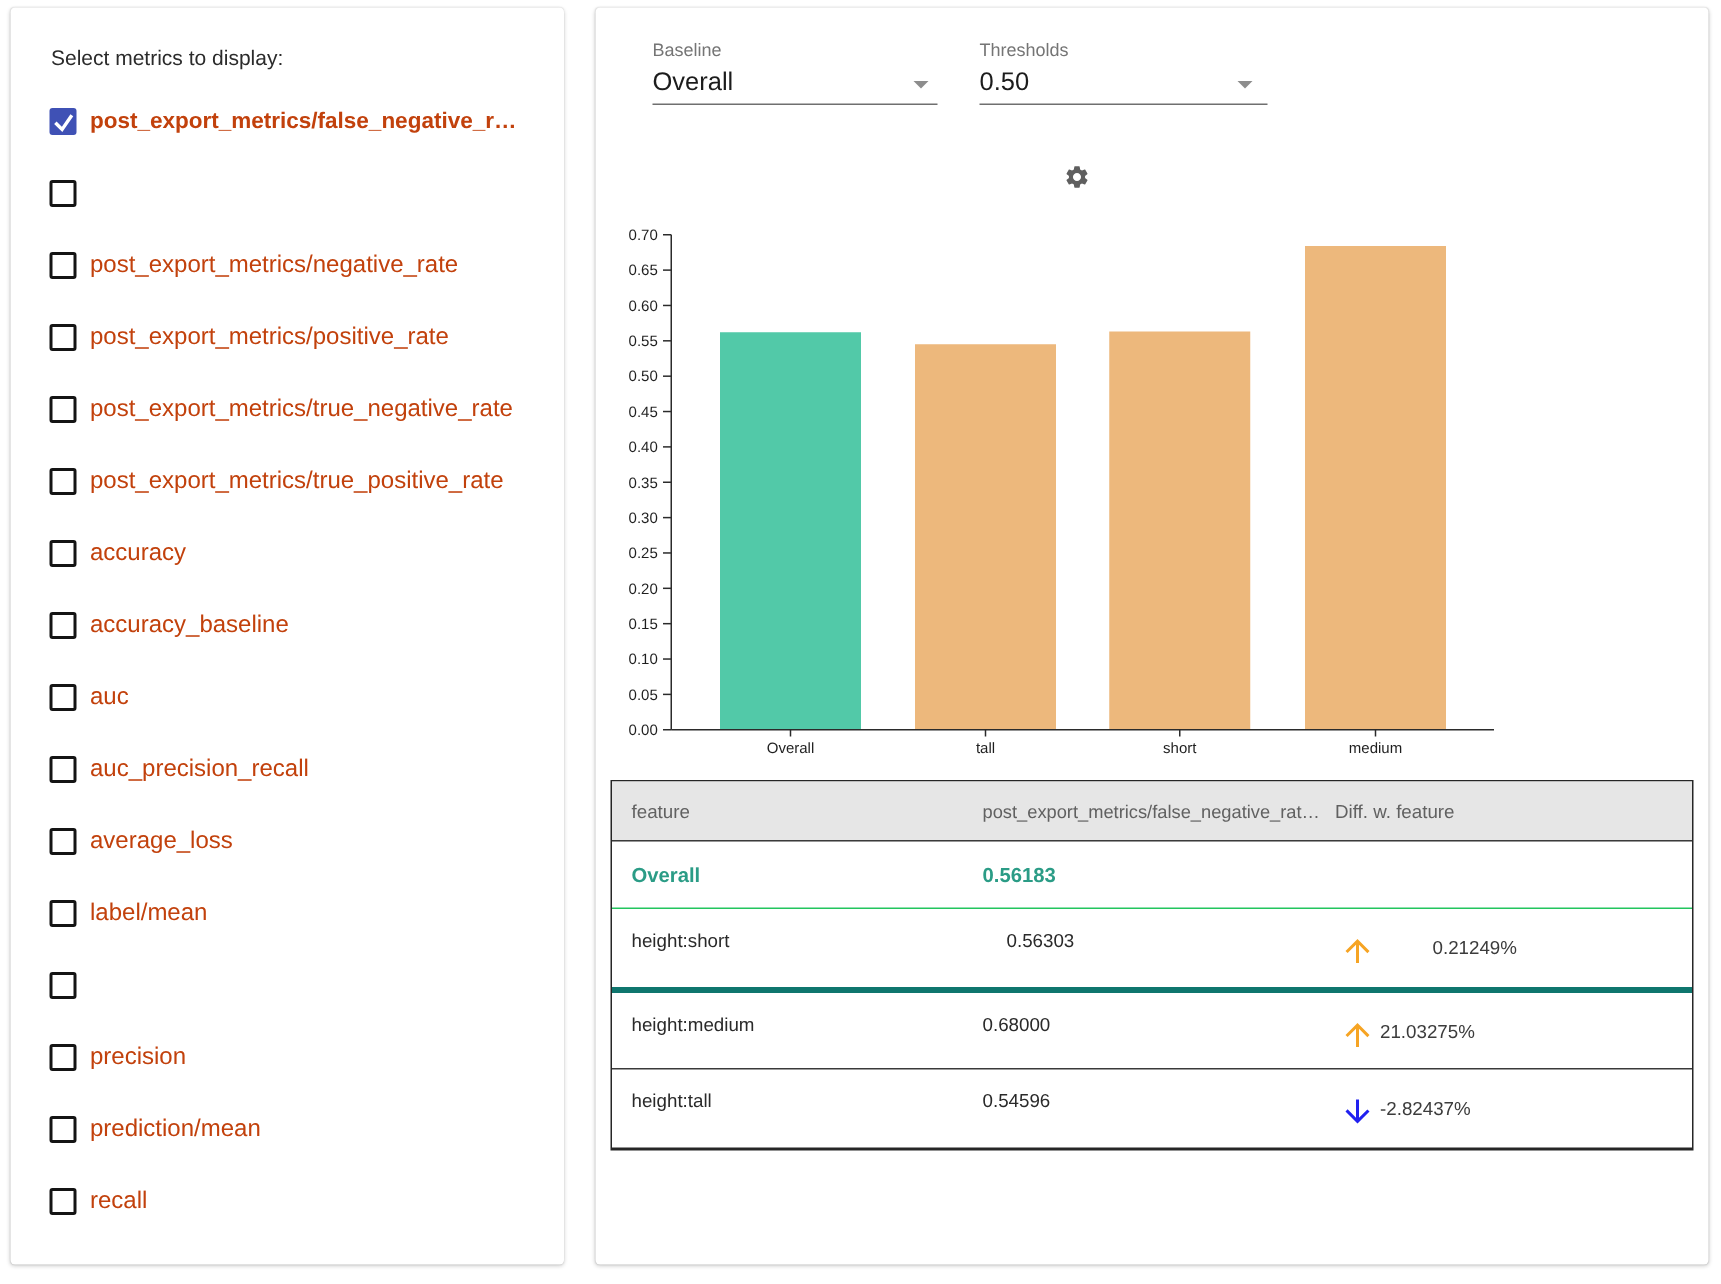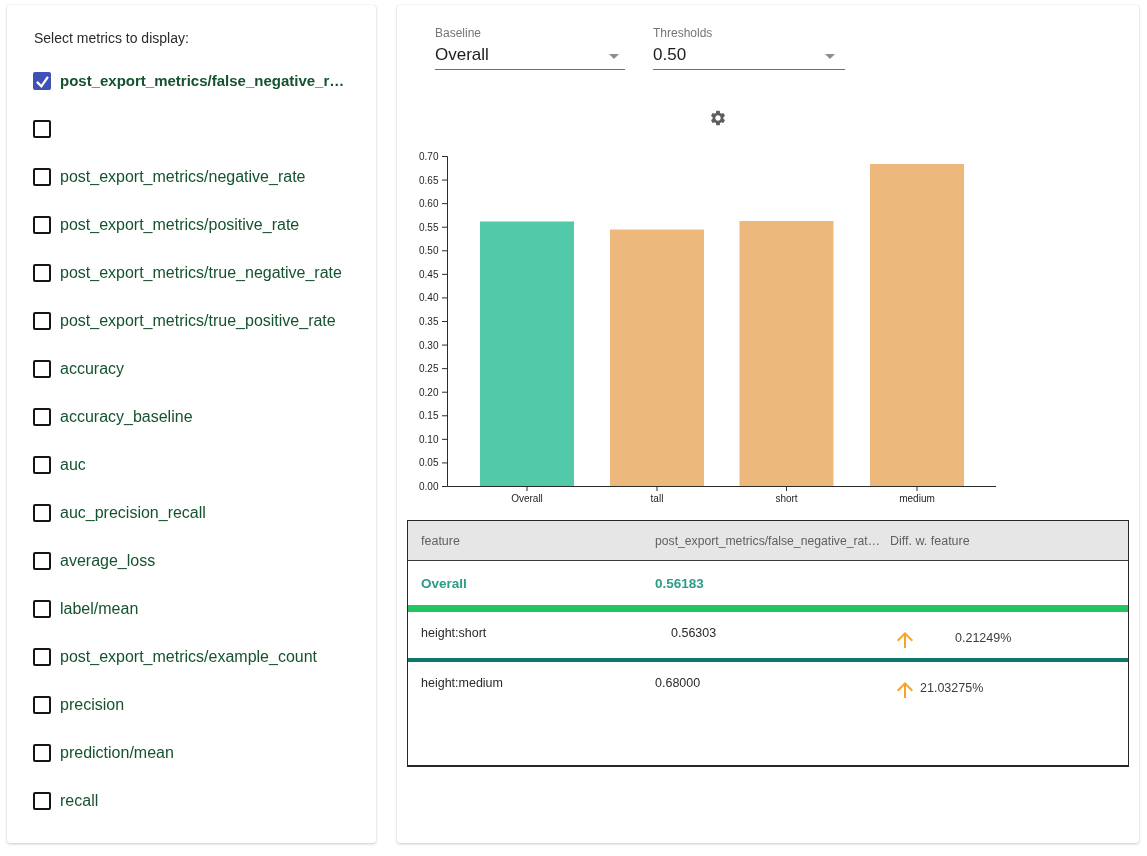--- a/index.html
+++ b/index.html
@@ -2,21 +2,21 @@
 <html><head>
 <meta charset="utf-8">
 <style>
   html,body{margin:0;padding:0;width:1147px;height:856px;background:#ffffff;
     font-family:"Liberation Sans",sans-serif;overflow:hidden;}
   .card{position:absolute;background:#fff;border-radius:3px;
     box-shadow:0 1px 3px rgba(0,0,0,0.2), 0 0 1px rgba(0,0,0,0.12);}
   #leftcard{left:7px;top:5px;width:369px;height:838px;}
   #rightcard{left:397px;top:5px;width:742px;height:838px;}
   .abs{position:absolute;}
-  .item-label{font-size:16px;color:#14532d;line-height:18px;}
+  .item-label{font-size:16px;color:#c2410c;line-height:18px;}
   .cb{position:absolute;width:18px;height:18px;box-sizing:border-box;border-radius:2px;}
   .cb-off{border:2px solid #141414;}
   .cb-on{background:#3f51b5;}
   .ddlabel{font-size:12px;color:#757575;line-height:14px;}
   .ddvalue{font-size:17px;color:#1c1c1c;line-height:19px;}
   .ddline{position:absolute;height:1px;background:#6f6f6f;}
   .ddarrow{position:absolute;width:0;height:0;border-left:5.2px solid transparent;
     border-right:5.2px solid transparent;border-top:5.5px solid #8d8d8d;}
   .trow-text{position:absolute;font-size:12.5px;color:#2a2a2a;line-height:15px;}
 </style>
@@ -44,21 +44,20 @@
     <div class="abs item-label" style="left: 53px; top: 403px;">accuracy_baseline</div>
     <div class="cb cb-off" style="left: 26px; top: 451px;"></div>
     <div class="abs item-label" style="left: 53px; top: 451px;">auc</div>
     <div class="cb cb-off" style="left: 26px; top: 499px;"></div>
     <div class="abs item-label" style="left: 53px; top: 499px;">auc_precision_recall</div>
     <div class="cb cb-off" style="left: 26px; top: 547px;"></div>
     <div class="abs item-label" style="left: 53px; top: 547px;">average_loss</div>
     <div class="cb cb-off" style="left: 26px; top: 595px;"></div>
     <div class="abs item-label" style="left: 53px; top: 595px;">label/mean</div>
     <div class="cb cb-off" style="left: 26px; top: 643px;"></div>
-    <div class="abs item-label" style="left: 53px; top: 643px;">post_export_metrics/example_count</div>
     <div class="cb cb-off" style="left: 26px; top: 691px;"></div>
     <div class="abs item-label" style="left: 53px; top: 691px;">precision</div>
     <div class="cb cb-off" style="left: 26px; top: 739px;"></div>
     <div class="abs item-label" style="left: 53px; top: 739px;">prediction/mean</div>
     <div class="cb cb-off" style="left: 26px; top: 787px;"></div>
     <div class="abs item-label" style="left: 53px; top: 787px;">recall</div>
   </div>
 
 <div id="rightcard" class="card">
 
@@ -130,31 +129,39 @@
     <span class="trow-text" style="left:13px;top:13px;color:#616161;">feature</span>
     <span class="trow-text" style="left:247px;top:13px;color:#616161;font-size:12.2px;">post_export_metrics/false_negative_rat…</span>
     <span class="trow-text" style="left:482px;top:13px;color:#616161;">Diff. w. feature</span>
   </div>
 
   <div class="abs" style="left:0;top:40px;width:720px;height:44px;">
     <span class="trow-text" style="left:13px;top:15px;font-weight:bold;color:#2b9c86;font-size:13.5px;">Overall</span>
     <span class="trow-text" style="left:247px;top:15px;font-weight:bold;color:#2b9c86;font-size:13.5px;">0.56183</span>
   </div>
 
-  <div class="abs" style="left:0;top:84px;width:720px;height:53px;border-top:7px solid #22c55e;box-sizing:border-box;">
+  <div class="abs" style="left:0;top:84px;width:720px;height:53px;border-top:1px solid #22c55e;box-sizing:border-box;">
     <span class="trow-text" style="left:13px;top:14px;">height:short</span>
     <span class="trow-text" style="left:263px;top:14px;">0.56303</span>
     <svg class="abs" style="left:485px;top:16px;" width="24" height="24" viewBox="0 0 24 24">
         <path fill="#f6a424" d="M4 12l1.41 1.41L11 7.83V20h2V7.83l5.58 5.59L20 12l-8-8-8 8z"></path>
       </svg>
     <span class="trow-text" style="left:512px;top:18.5px;color:#3c3c3c;margin-left:35px;">0.21249%</span>
   </div>
 
   <div class="abs" style="left:0;top:137px;width:720px;height:54px;border-top:4px solid #0f766e;box-sizing:border-box;">
     <span class="trow-text" style="left:13px;top:14px;">height:medium</span>
     <span class="trow-text" style="left:247px;top:14px;">0.68000</span>
     <svg class="abs" style="left:485px;top:16px;" width="24" height="24" viewBox="0 0 24 24">
         <path fill="#f6a424" d="M4 12l1.41 1.41L11 7.83V20h2V7.83l5.58 5.59L20 12l-8-8-8 8z"></path>
       </svg>
     <span class="trow-text" style="left:512px;top:18.5px;color:#3c3c3c;">21.03275%</span>
   </div>
 
+  <div class="abs" style="left:0;top:191px;width:720px;height:52px;border-top:1px solid #3a3a3a;box-sizing:border-box;">
+    <span class="trow-text" style="left:13px;top:14px;">height:tall</span>
+    <span class="trow-text" style="left:247px;top:14px;">0.54596</span>
+    <svg class="abs" style="left:485px;top:16px;" width="24" height="24" viewBox="0 0 24 24">
+        <path fill="#2121f0" d="M20 12l-1.41-1.41L13 16.17V4h-2v12.17l-5.58-5.59L4 12l8 8 8-8z"></path>
+      </svg>
+    <span class="trow-text" style="left:512px;top:18.5px;color:#3c3c3c;">-2.82437%</span>
+  </div>
 </div>
 
 </body></html>

